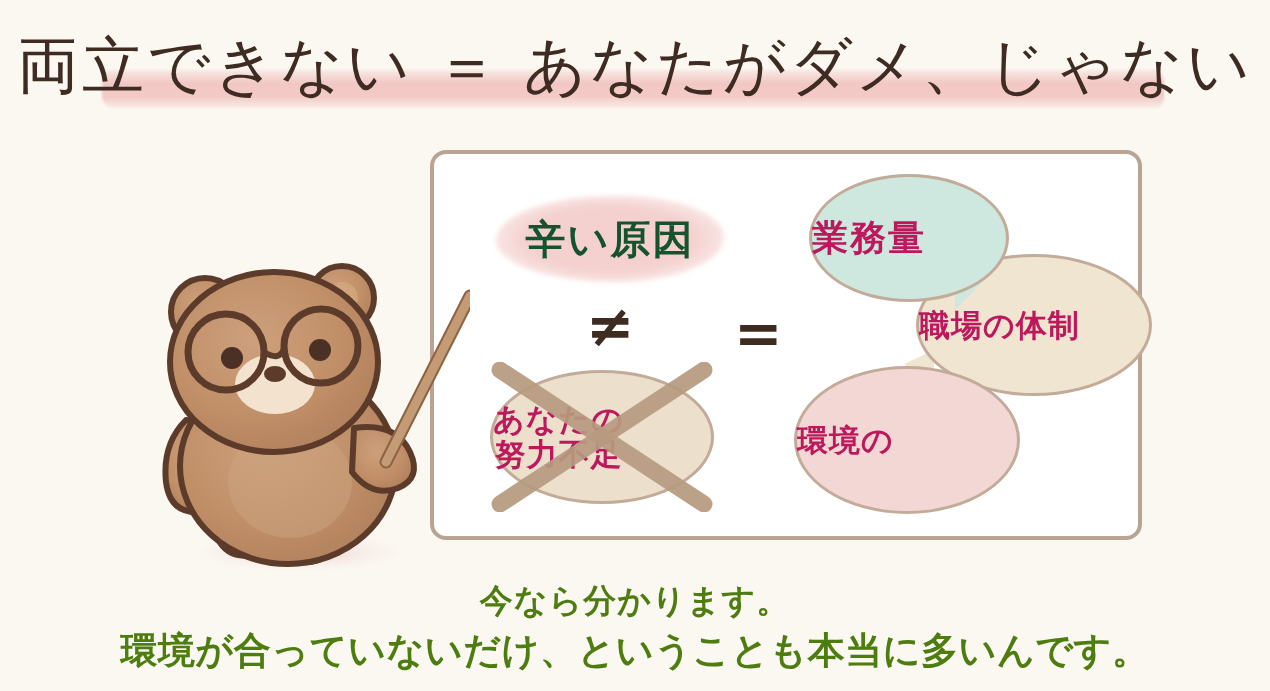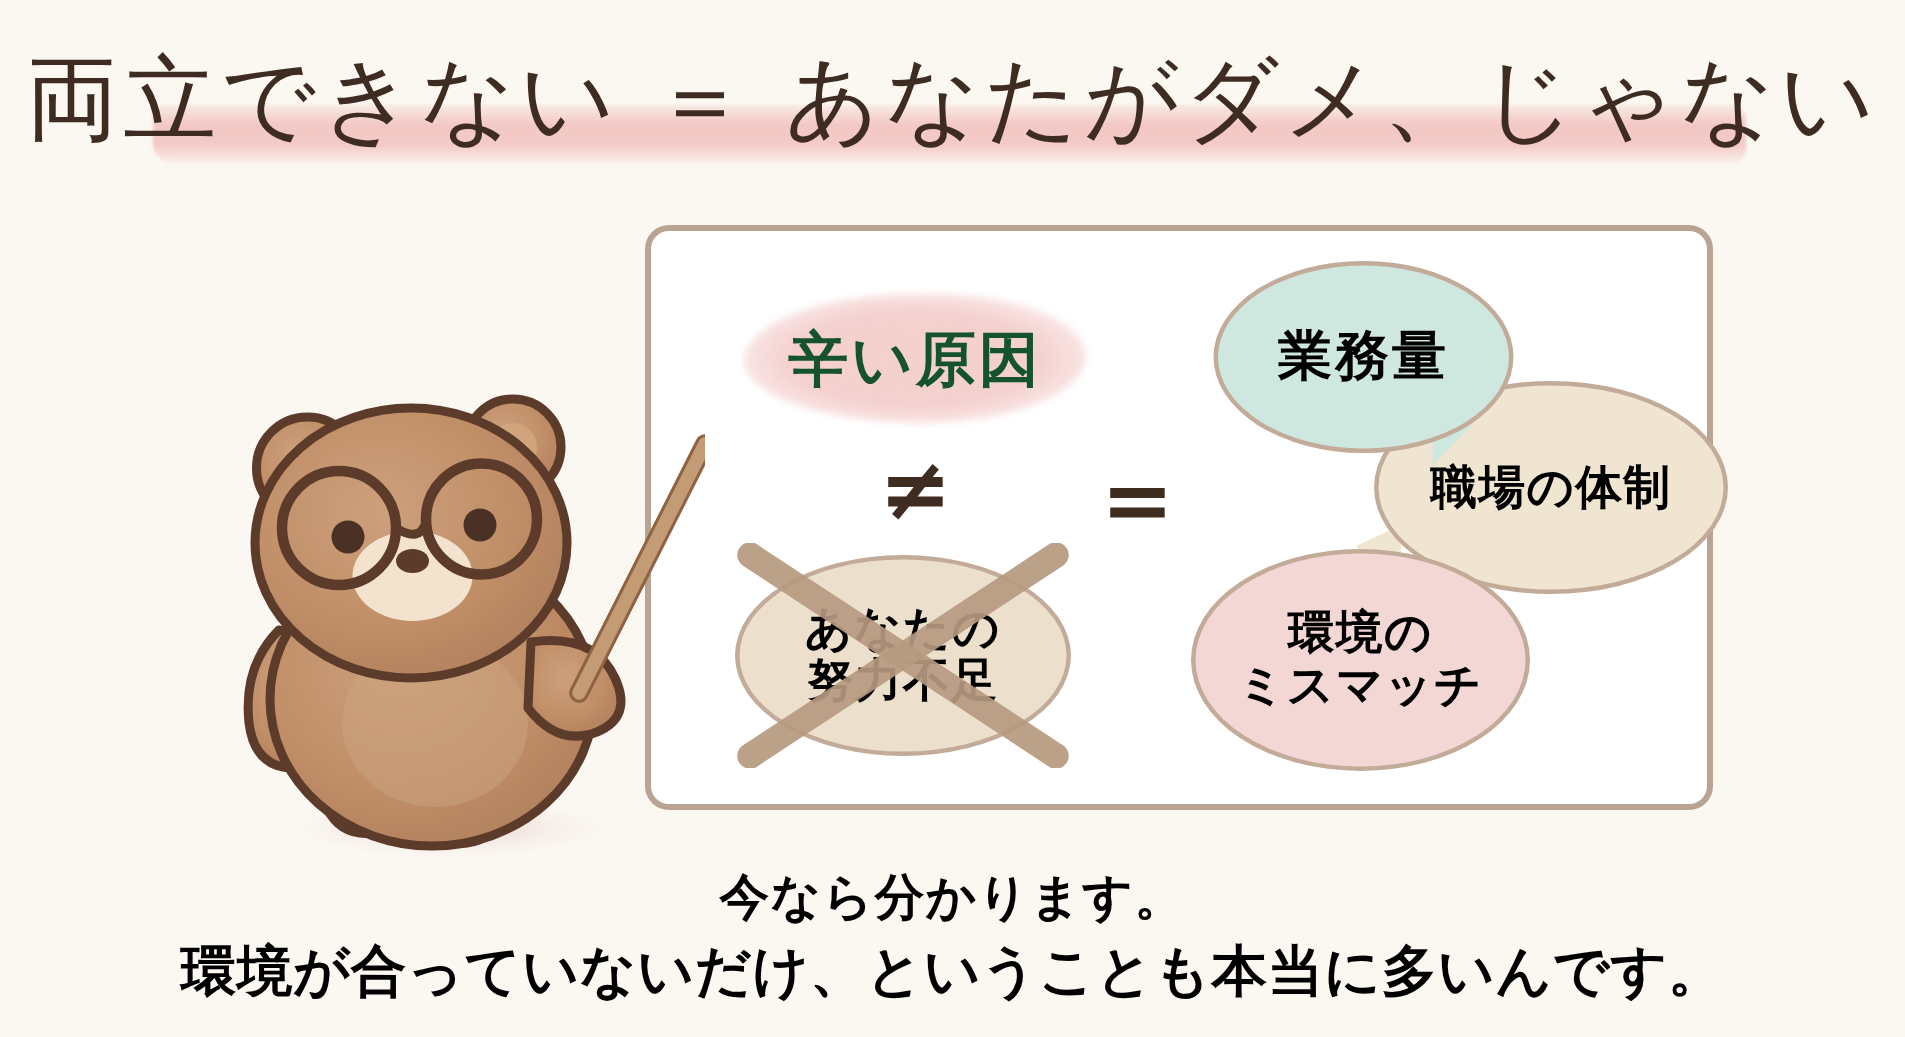--- a/index.html
+++ b/index.html
@@ -121,23 +121,23 @@
   .sym-neq { left: 152px; top: 143px; }
   .sym-eq  { left: 300px; top: 150px; }
 
   
   .bub {
     position: absolute;
     border: 3px solid #c3ab99;
     border-radius: 50%;
     display: flex;
     align-items: center;
-    justify-content: center;
+    justify-content: flex-start;
     text-align: center;
-    color: #000000;
+    color: #be185d;
     font-weight: 700;
     font-family: "DejaVu Sans", "Liberation Sans", sans-serif;
     box-sizing: border-box;
     line-height: 1.12;
   }
   
   .bub-effort {
     left: 56px;
     top: 216px;
     width: 224px;
@@ -219,23 +219,23 @@
     height: 330px;
   }
 
   
   .caption {
     position: absolute;
     left: 0;
     top: 578px;
     width: 1270px;
     text-align: center;
-    color: #000000;
+    color: #4d7c0f;
     font-weight: 700;
-    font-family: Liberation Mono, monospace;
+    font-family: Liberation Sans, sans-serif;
   }
   .caption-line1 {
     font-size: 33px;
     line-height: 46px;
     letter-spacing: 1px;
   }
   .caption-line2 {
     font-size: 37px;
     line-height: 54px;
     letter-spacing: 0.5px;
@@ -268,21 +268,20 @@
       </div>
 
       <div class="bub-system-tail"></div>
       <div class="bub bub-system">
         <span>職場の体制</span>
       </div>
 
       <div class="bub bub-mismatch">
         <span>
           <span>環境の</span><br>
-          <span>ミスマッチ</span>
         </span>
       </div>
 
       <div class="bub bub-effort">
         <span>
           <span>あなたの</span><br>
           <span>努力不足</span>
         </span>
       </div>
 

